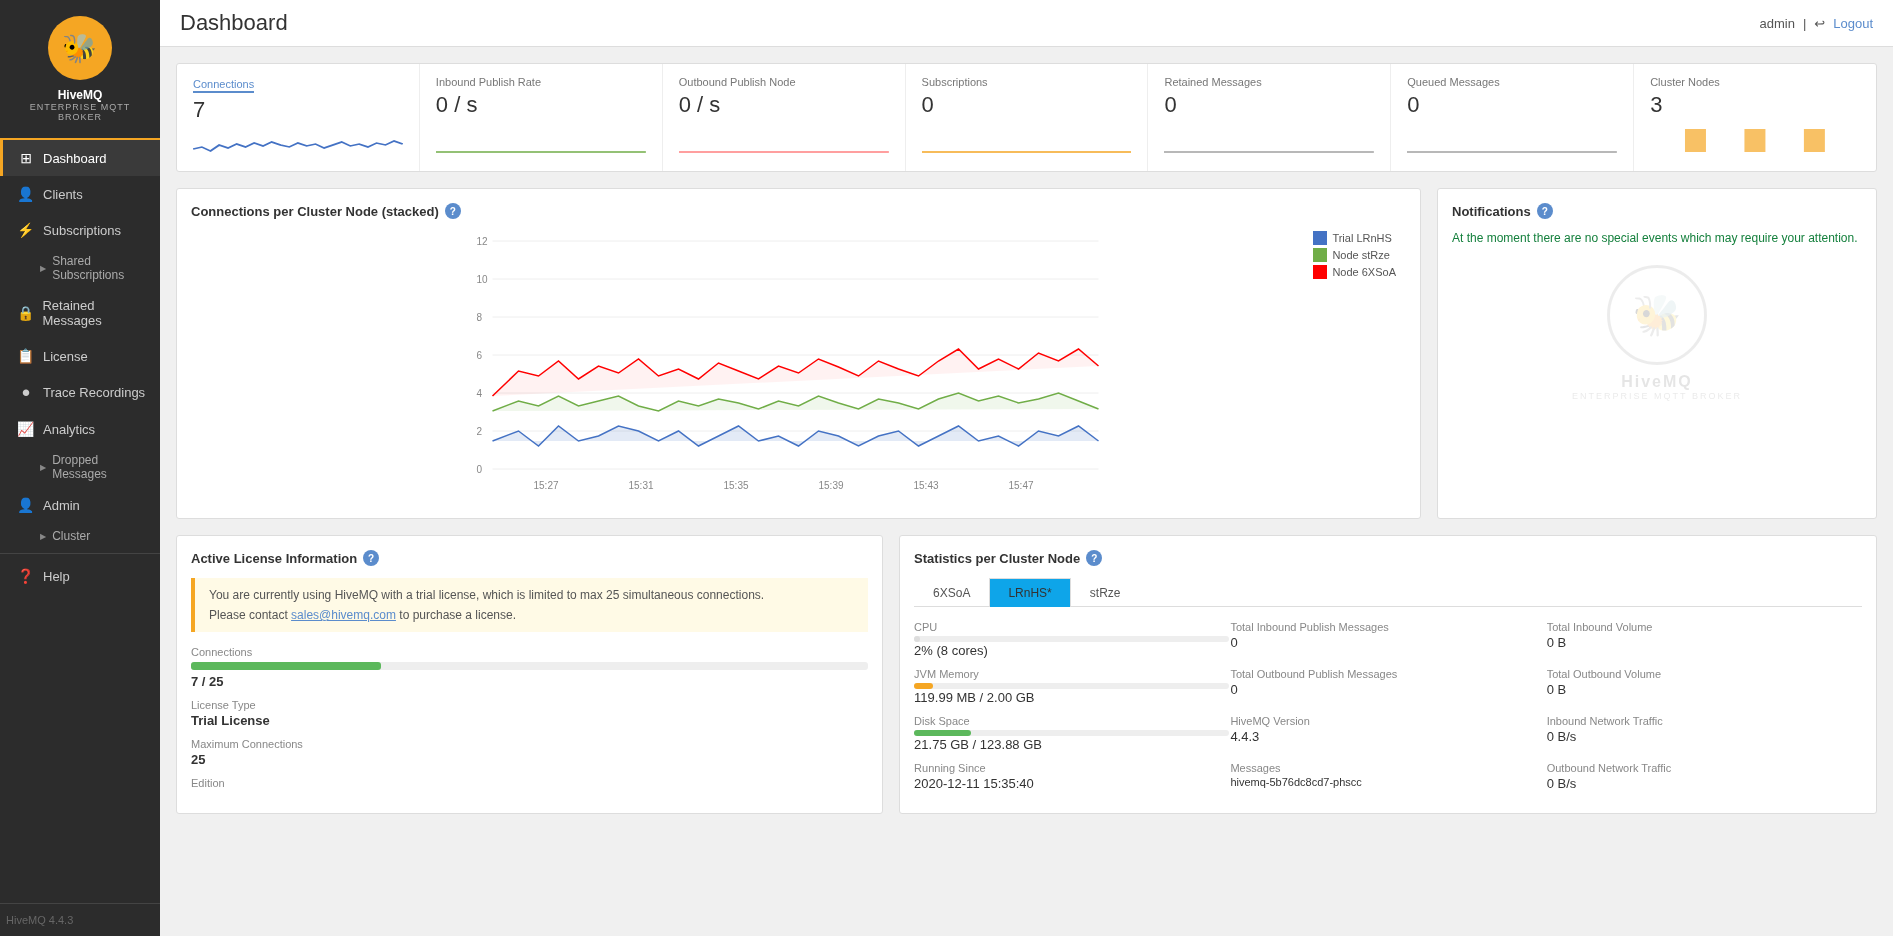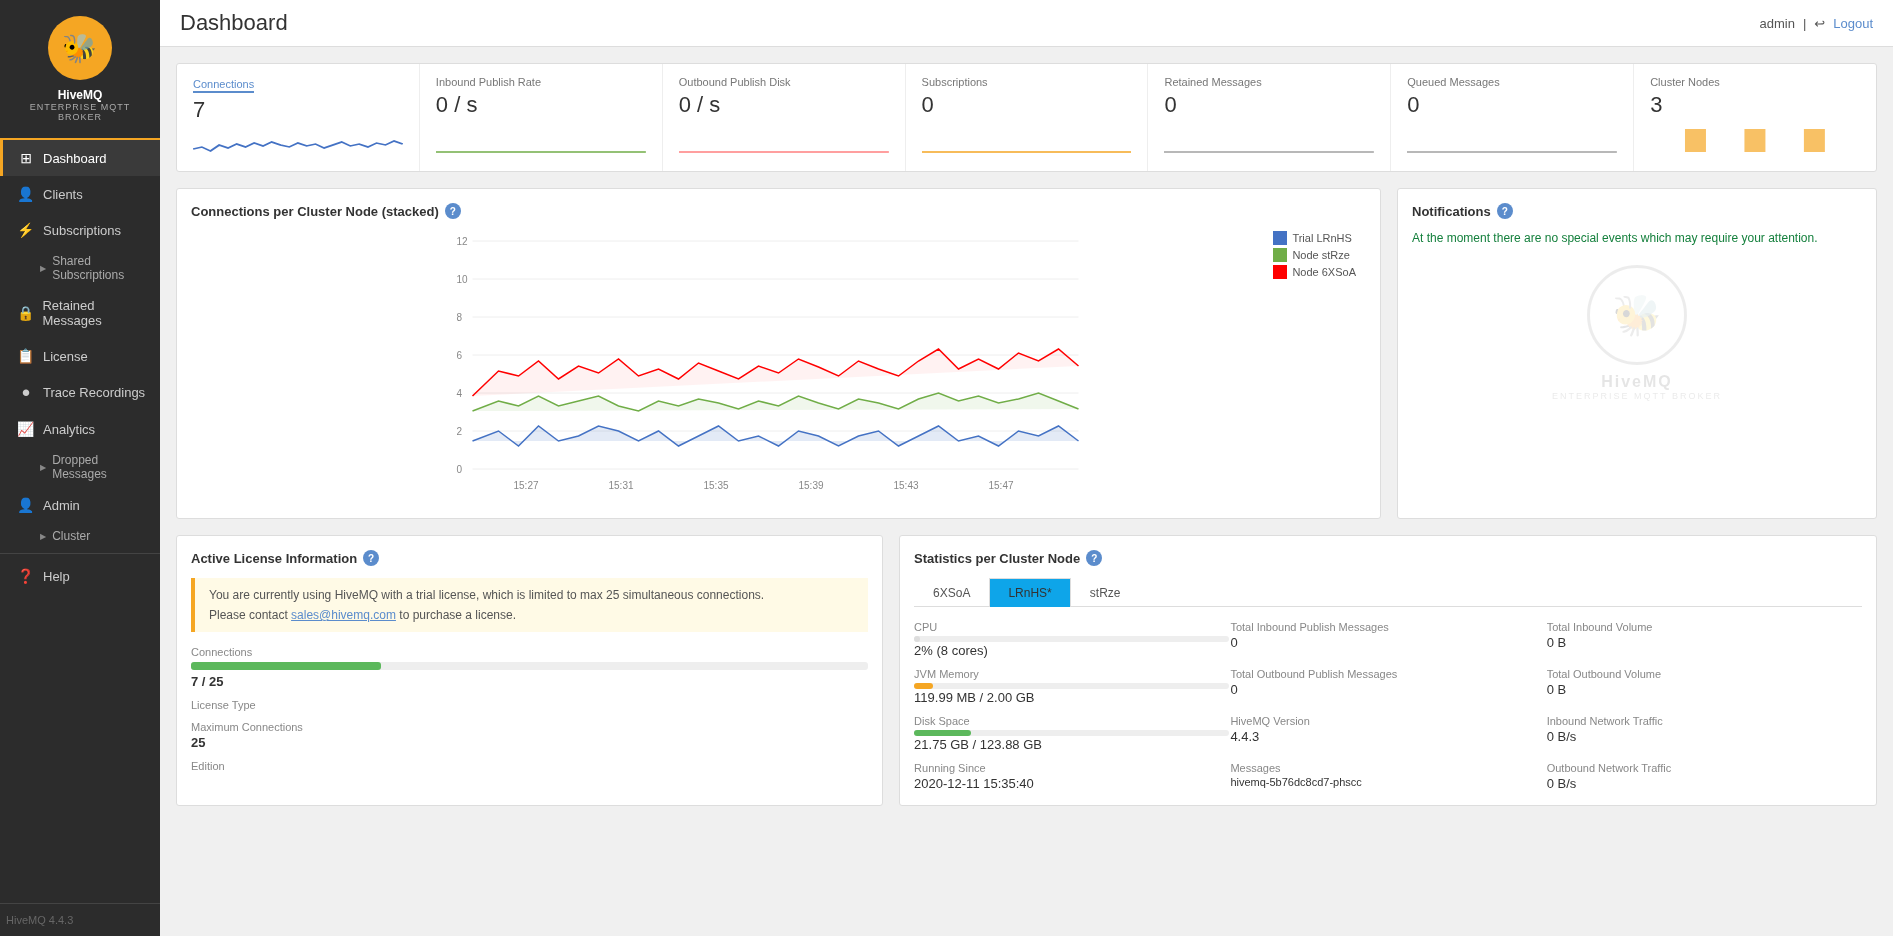--- a/index.html
+++ b/index.html
@@ -119,21 +119,21 @@
       gap: 16px;
       margin-bottom: 16px;
     }
     .panel {
       background: #fff;
       border: 1px solid #ddd;
       border-radius: 3px;
       padding: 14px;
     }
     .panel-full { flex: 1; }
-    .panel-right { width: 480px; min-width: 380px; }
+    .panel-right { width: 440px; min-width: 380px; }
     .panel-title {
       font-size: 13px;
       font-weight: 600;
       color: #333;
       margin-bottom: 12px;
       display: flex;
       align-items: flex-end;
       gap: 6px;
     }
     .help-icon {
@@ -345,21 +345,21 @@
         <div class="stat-card-title">Inbound Publish Rate</div>
         <div class="stat-card-value">0 / s</div>
         <div class="stat-mini-chart">
           <svg class="sparkline" viewBox="0 0 120 30" preserveAspectRatio="none">
             <line x1="0" y1="28" x2="120" y2="28" stroke="#70ad47" stroke-width="1.5"></line>
           </svg>
         </div>
       </div>
 
       <div class="stat-card">
-        <div class="stat-card-title">Outbound Publish Disk</div>
+        <div class="stat-card-title">Outbound Publish Node</div>
         <div class="stat-card-value">0 / s</div>
         <div class="stat-mini-chart">
           <svg class="sparkline" viewBox="0 0 120 30" preserveAspectRatio="none">
             <line x1="0" y1="28" x2="120" y2="28" stroke="#ff7f7f" stroke-width="1.5"></line>
           </svg>
         </div>
       </div>
 
       <div class="stat-card">
         <div class="stat-card-title">Subscriptions</div>
@@ -495,20 +495,21 @@
         <div class="license-info-row">
           <div class="license-info-label">Connections</div>
           <div class="progress-bar-bg">
             <div class="progress-bar-fill" style="width:28%;"></div>
           </div>
           <div class="license-info-value">7 / 25</div>
         </div>
 
         <div class="license-info-row">
           <div class="license-info-label">License Type</div>
+          <div class="license-info-value">Trial License</div>
         </div>
 
         <div class="license-info-row">
           <div class="license-info-label">Maximum Connections</div>
           <div class="license-info-value">25</div>
         </div>
 
         <div class="license-info-row">
           <div class="license-info-label">Edition</div>
         </div>

